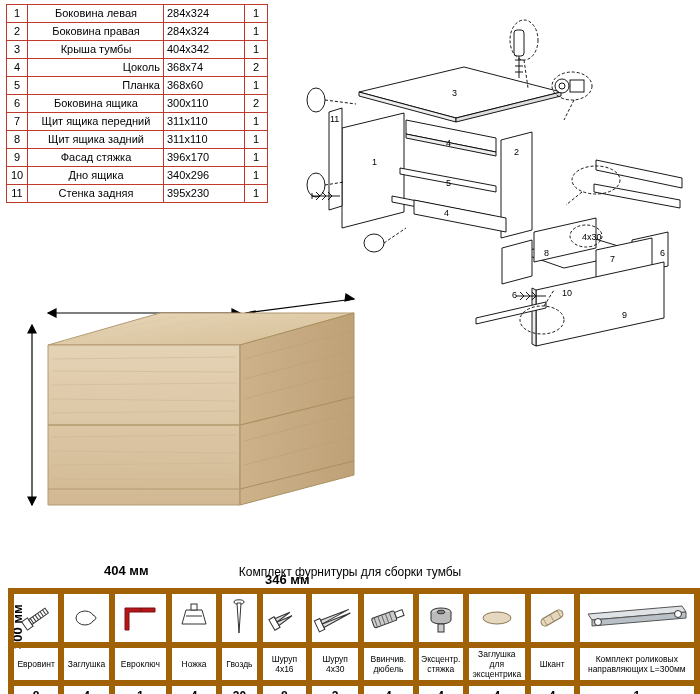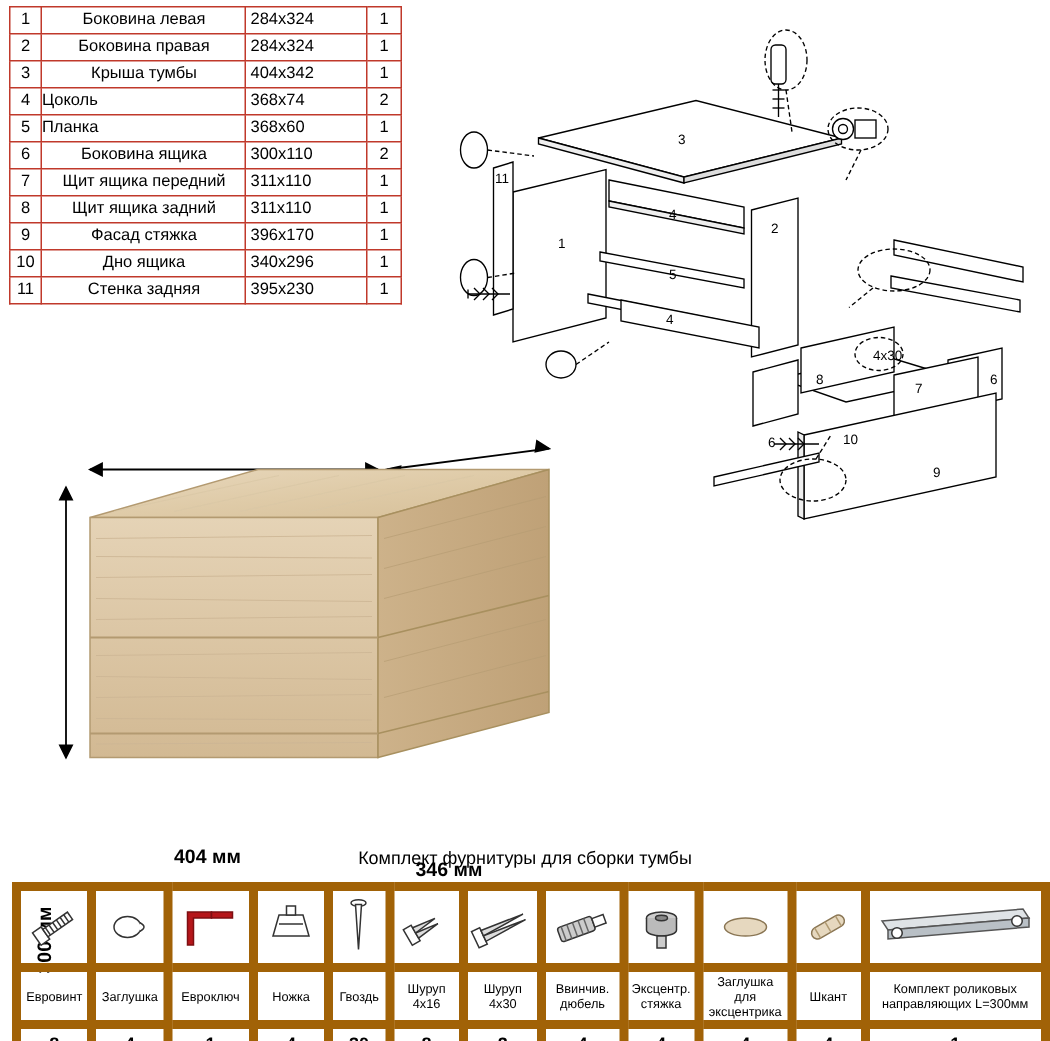--- a/index.html
+++ b/index.html
@@ -21,30 +21,30 @@
   }
   .parts-table td{
     border:1px solid #c0392b;
     padding:1px 3px;
     height:15px;
     line-height:15px;
     white-space:nowrap;
   }
   .parts-table td.num{width:14px;text-align:center;}
   .parts-table td.name{width:128px;text-align:center;padding-left:4px;}
-  .parts-table td.name.ind{text-align:left;padding-left:0;margin-top:22px;}
+  .parts-table td.name.ind{text-align:right;padding-left:0;margin-top:22px;}
   .parts-table td.dim{width:74px;text-align:left;}
   .parts-table td.qty{width:16px;text-align:center;}
 
   
   .exploded{position:absolute;left:296px;top:0px;width:404px;height:370px;}
   .exploded svg{display:block;}
 
   
-  .photo-block{position:absolute;left:20px;top:275px;width:380px;height:275px;text-decoration:underline;}
+  .photo-block{position:absolute;left:8px;top:275px;width:380px;height:275px;text-decoration:underline;}
 
   .dim-label{position:absolute;font-size:13px;font-weight:bold;}
   #dim-w{left:96px;top:288px;}
   #dim-d{left:257px;top:297px;}
   #dim-h{left:2px;top:374px;transform:rotate(-90deg);transform-origin:left top;white-space:nowrap;}
 
   
   .hw-title{
     position:absolute;left:0;top:565px;width:700px;
     text-align:center;font-size:12px;

